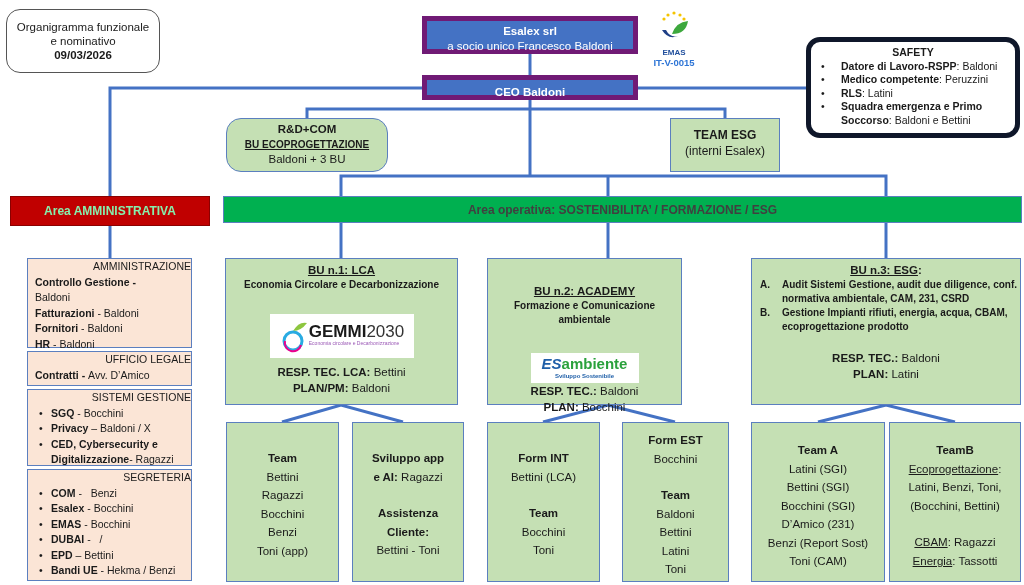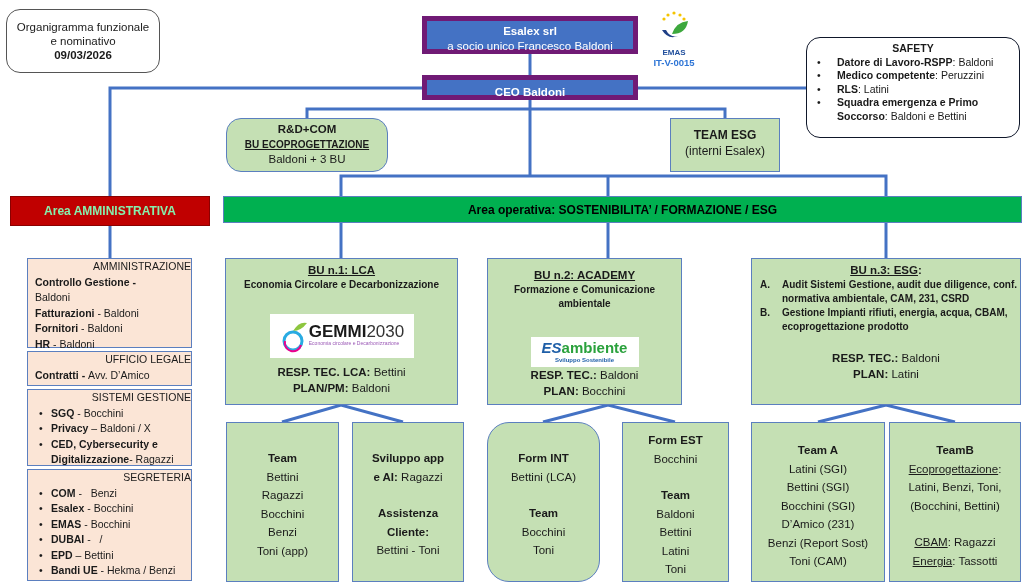--- a/index.html
+++ b/index.html
@@ -12,54 +12,54 @@
   .green { background: #c5e0b4; border: 1.5px solid #5b7fbf; }
   .peach { background: #fbe5d6; border: 1.5px solid #5b7fbf; }
   .bold { font-weight: bold; }
   .u { text-decoration: underline; }
   .title-box { left: 6px; top: 9px; width: 154px; height: 64px; border: 1px solid #555; font-size: 11.5px; line-height: 14px; padding-top: 10px; }
   .esalex { left: 422px; top: 16px; width: 216px; height: 38px; font-size: 11.5px; line-height: 15px; padding-top: 3px; }
   .ceo { left: 422px; top: 75px; width: 216px; height: 25px; font-size: 11.5px; line-height: 24px; font-weight: bold; }
   .emas { left: 644px; top: 10px; width: 60px; height: 56px; text-align: center; }
   .emas .lbl { font-size: 8px; color: #1f4e9c; font-weight: bold; line-height: 9px; }
   .emas .code { font-size: 9.5px; color: #2e75d6; font-weight: bold; line-height: 11px; }
-  .safety { left: 806px; top: 37px; width: 214px; height: 101px; border: 1px solid #0f172a; background: #fff; font-size: 10.5px; line-height: 13.5px; padding: 4px 6px 0 6px; text-align: left; }
+  .safety { left: 806px; top: 37px; width: 214px; height: 101px; border: 5px solid #0f172a; background: #fff; font-size: 10.5px; line-height: 13.5px; padding: 4px 6px 0 6px; text-align: left; }
   .safety .hdr { text-align: center; font-weight: bold; }
   .safety ul { list-style: none; }
   .safety li { position: relative; padding-left: 24px; }
   .safety li::before { content: "•"; position: absolute; left: 4px; }
   .rd { left: 226px; top: 118px; width: 162px; height: 54px; font-size: 11.5px; line-height: 15px; padding-top: 3px; border-radius: 15px; }
   .rd .sub { font-size: 10px; text-align: center; }
   .esg { left: 670px; top: 118px; width: 110px; height: 54px; font-size: 12px; line-height: 16px; padding-top: 8px; }
   .area-adm { left: 10px; top: 196px; width: 200px; height: 30px; background: #c00000; color: #86efac; border: 1px solid #8b0000; font-size: 12px; line-height: 28px; font-weight: bold; }
-  .area-op { left: 223px; top: 196px; width: 799px; height: 27px; background: #00b050; color: #000000; border: 1px solid #5b7fbf; font-size: 12px; line-height: 26px; font-weight: bold; }
+  .area-op { left: 223px; top: 196px; width: 799px; height: 27px; background: #00b050; color: #404040; border: 1px solid #5b7fbf; font-size: 12px; line-height: 26px; font-weight: bold; }
   .peach-box { left: 27px; width: 165px; font-size: 10.5px; line-height: 15.5px; text-align: left; padding: 0 0 0 7px; }
   .peach-box .hdr { text-align: right; font-weight: normal; }
   .peach-box ul { list-style: none; }
   .peach-box li { position: relative; padding-left: 16px; }
   .peach-box li::before { content: "•"; position: absolute; left: 4px; }
   .adm1 { top: 258px; height: 90px; }
   .adm2 { top: 351px; height: 35px; }
   .adm3 { top: 389px; height: 77px; }
   .adm4 { top: 469px; height: 112px; }
   .bu { top: 258px; height: 147px; font-size: 11.5px; line-height: 16px; }
   .bu1 { left: 225px; width: 233px; padding-top: 3px; }
-  .bu2 { left: 487px; width: 195px; padding-top: 8px; }
+  .bu2 { left: 487px; width: 195px; padding-top: 24px; }
   .bu3 { left: 751px; width: 270px; padding-top: 3px; }
   .bu .sub { font-size: 10px; font-weight: bold; line-height: 14px; }
   .logo { margin: 0 auto; background: #fff; display: flex; align-items: center; justify-content: center; }
   .gemmi { width: 144px; height: 44px; margin-top: 22px; margin-bottom: 6px; }
   .esamb { width: 108px; height: 30px; margin-top: 26px; }
   .bu3 ol { list-style: none; text-align: left; font-size: 10px; font-weight: bold; line-height: 14px; padding-left: 8px; }
   .bu3 ol li { position: relative; padding-left: 22px; }
   .bu3 ol li .mk { position: absolute; left: 0; }
   .team { top: 422px; height: 160px; font-size: 11.5px; line-height: 18.5px; }
   .t1 { left: 226px; width: 113px; padding-top: 26px; }
   .t2 { left: 352px; width: 112px; padding-top: 26px; }
-  .t3 { left: 487px; width: 113px; padding-top: 26px; border-radius: 22px; }
+  .t3 { left: 487px; width: 113px; padding-top: 26px; }
   .t4 { left: 622px; width: 107px; padding-top: 8px; }
   .t5 { left: 751px; width: 134px; padding-top: 18px; }
   .t6 { left: 889px; width: 132px; padding-top: 18px; }
   .sp { height: 18px; }
 </style>
 </head>
 <body>
 
 <svg class="lines" viewBox="0 0 1024 585">
   <g stroke="#4472c4" stroke-width="3" fill="none">

